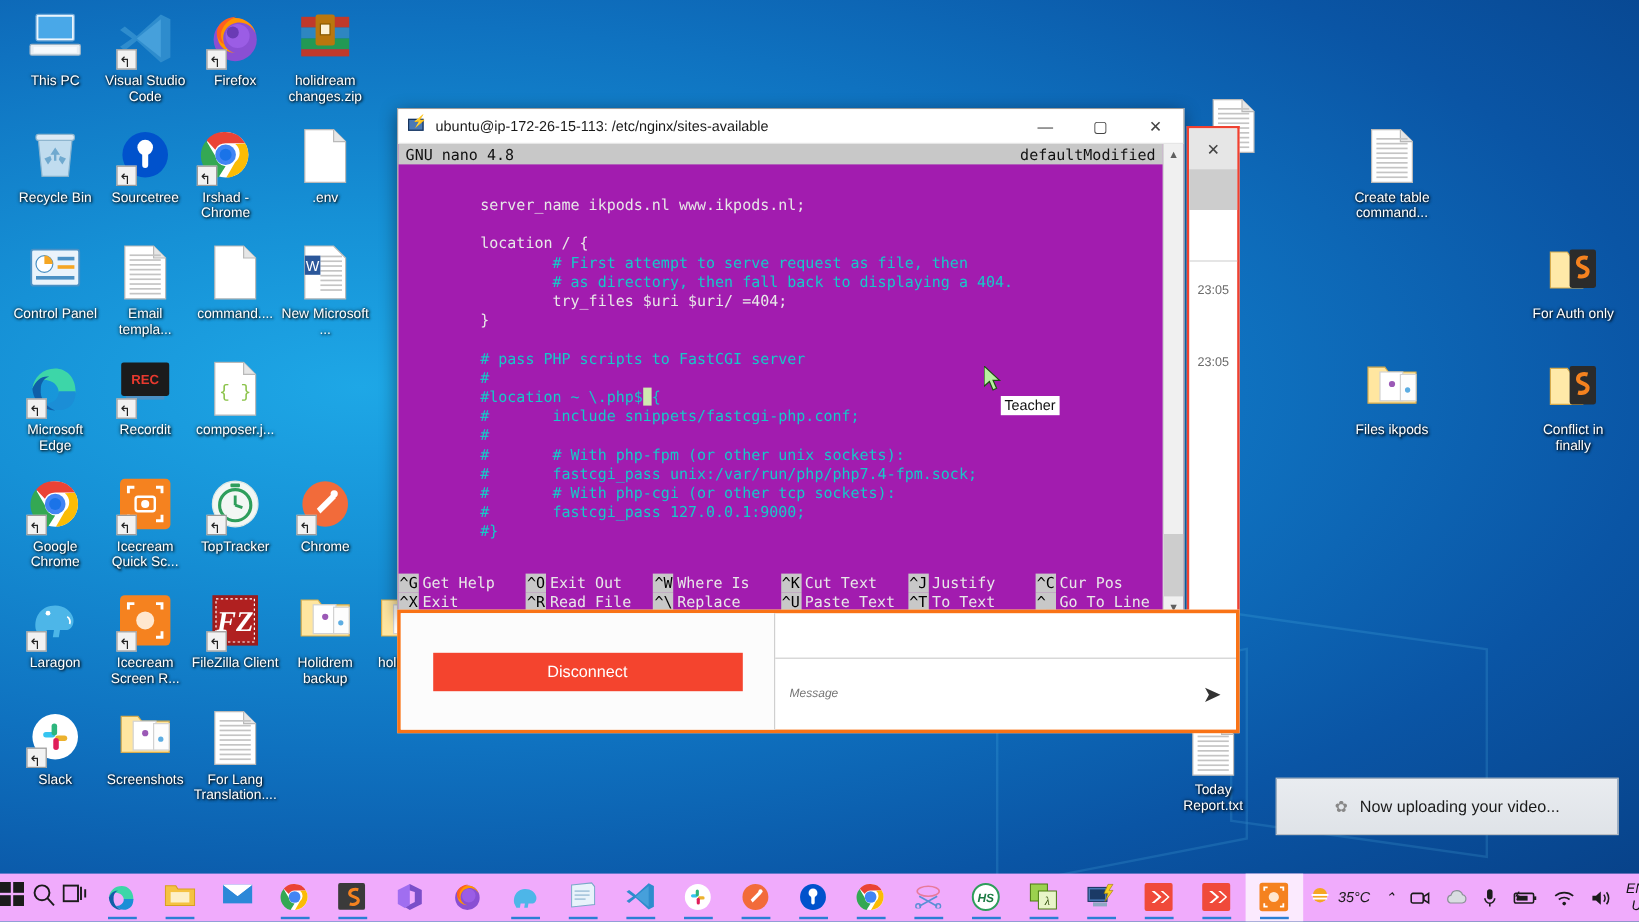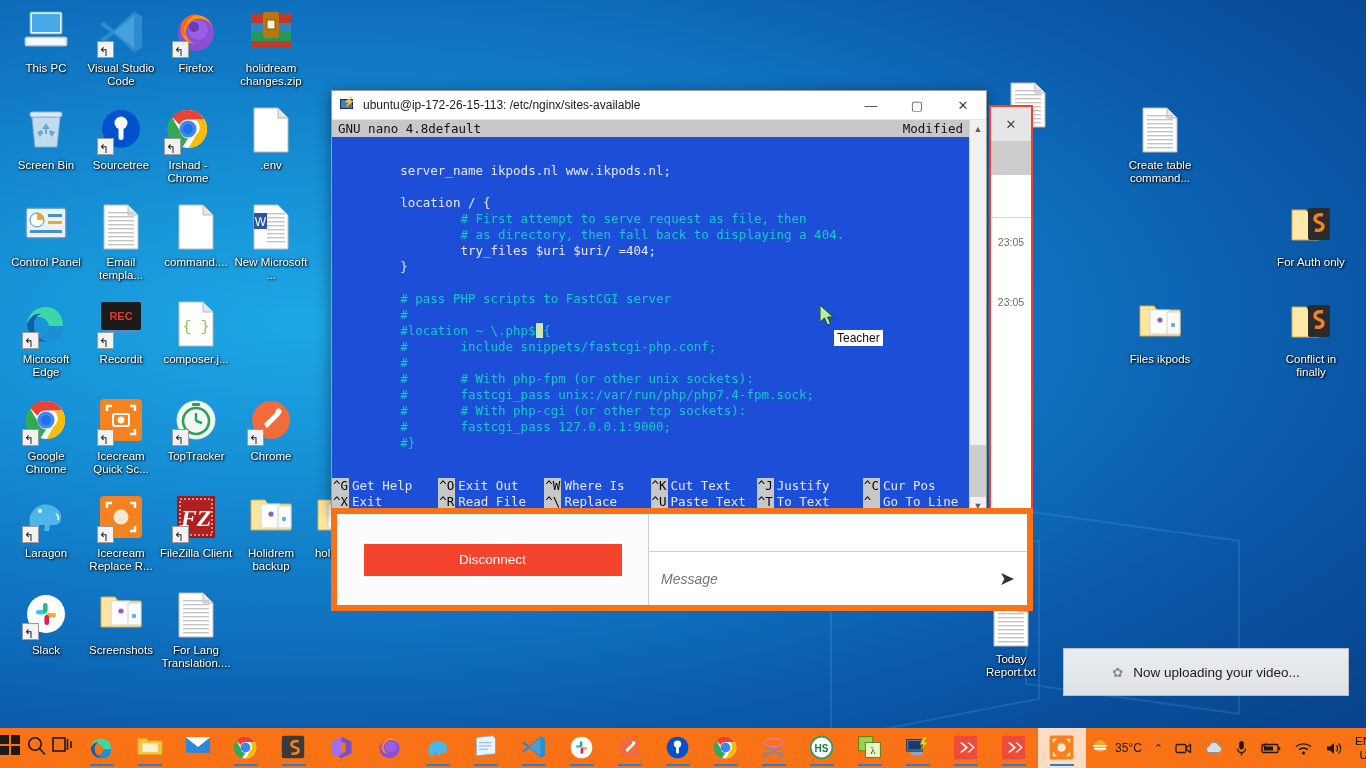--- a/index.html
+++ b/index.html
@@ -55,27 +55,27 @@
   #putty-titlebar .ttl { font-size: 12px; color: #1a1a1a; margin-left: 7px; }
   .putty-ico { width: 16px; height: 16px; position: relative; }
   .putty-ico .scr { position:absolute; left:0; top:2px; width:13px; height:10px; background:#4a79b5; border:1px solid #16325c;}
   .putty-ico .bolt { position:absolute; right:0; top:0; font-size:10px; color:#f5d020; line-height:10px;}
   .wbtns { margin-left: auto; display: flex; height: 29px; }
   .wbtn {
     width: 46px; height: 29px; display: flex; align-items: center; justify-content: center;
     font-size: 13px; color: #444; cursor: default;
   }
 
-  #terminal-body { position: relative; height: 394px; background: #1d4ed8; display: flex; }
+  #terminal-body { position: relative; height: 394px; background: #a21caf; display: flex; }
   .term-col { flex: 1; display: flex; flex-direction: column; min-width: 0; }
   .nano-head {
     background: #c8c8c8; color: #111; font-family: "DejaVu Sans Mono", monospace;
     font-size: 12.5px; height: 17px; line-height: 17px; display: flex; padding: 0 6px;
   }
-  .nano-head .c { flex: 1; text-align: left; }
+  .nano-head .c { flex: 1; text-align: right; }
   .nano-head .r { text-align: left; }
   .term-text {
     flex: 1; font-family: "DejaVu Sans Mono", monospace; font-size: 12.5px;
     line-height: 16px; color: #e8e8e8; padding: 10px 0 0 8px; white-space: pre; overflow: hidden;
   }
   .term-text .cm { color: #17c8c8; }
   .cursorblk { background: #cfe8b0; color: #000; }
   .nano-foot { font-family: "DejaVu Sans Mono", monospace; font-size: 12.5px; color: #e8e8e8; padding-bottom: 4px; }
   .nano-foot .row { display: flex; height: 16px; line-height: 16px; }
   .nano-foot .k { background: #c8c8c8; color: #000; padding: 0 1px; margin-right: 3px; }
@@ -89,56 +89,56 @@
   
   #teacher-cursor { position: absolute; left: 820px; top: 305px; pointer-events: none; }
   #teacher-cursor .tip {
     position: absolute; left: 14px; top: 25px; background: #fff; color: #111;
     font-size: 12px; padding: 1px 3px; white-space: nowrap;
   }
 
   
   #chat-window {
     position: absolute; left: 331px; top: 508px; width: 702px; height: 103px;
-    background: #fff; border: 6px solid #f97316; display: flex;
+    background: #fff; border: 3px solid #f97316; display: flex;
   }
   #chat-right-strip {
     position: absolute; left: 989px; top: 105px; width: 44px; height: 406px;
     background: #fff; border: 2px solid #ef4130; border-bottom: none;
   }
   .strip-close { height: 34px; background: #e6e6e6; display:flex; align-items:center; justify-content:center; font-size: 13px; color: #444; }
   .strip-sel { height: 34px; background: #cdcdcd; }
   .strip-stamp { font-size: 10.5px; color: #6b6b6b; text-align: center; }
   .chat-left { width: 312px; border-right: 1px solid #cfcfcf; display: flex; align-items: center; justify-content: center; background: #fcfcfc; }
   #disconnect-button {
     width: 258px; height: 32px; background: #f4442e; color: #fff; border: none;
     font-size: 13.5px; font-family: "Liberation Sans", sans-serif; cursor: pointer;
   }
   .chat-right { flex: 1; display: flex; flex-direction: column; }
   .chat-msgs { height: 38px; border-bottom: 1px solid #cfcfcf; }
   .chat-input-row { flex: 1; display: flex; align-items: center; padding: 0 12px; }
   #message-input {
-    flex: 1; border: none; outline: none; font-size: 14px; font-style: italic;
+    flex: 1; border: none; outline: none; font-size: 10px; font-style: italic;
     color: #be185d; font-family: "Liberation Sans", sans-serif; background: transparent;
   }
   #send-button { font-size: 19px; color: #333; cursor: pointer; padding-left: 8px; }
 
   
   #toast {
     position: absolute; left: 1063px; top: 648px; width: 286px; height: 48px;
     background: linear-gradient(#e9ecf0, #dfe3e8); border: 1px solid #b9bec4;
     display: flex; align-items: center; justify-content: center; gap: 10px;
     font-size: 13.5px; color: #1b1b1b;
   }
   #toast .gear { font-size: 13px; color: #888; }
 
   
   #taskbar {
     position: absolute; left: 0; bottom: 0; width: 1366px; height: 40px;
-    background: #f97316; display: flex; align-items: center;
+    background: #f0abfc; display: flex; align-items: center; font-style: italic;
   }
   #taskbar .tb-btn {
     width: 48px; height: 40px; display: flex; align-items: center; justify-content: center;
     position: relative; cursor: default;
   }
   #taskbar .tb-btn.active { background: rgba(255,255,255,.75); }
   #taskbar .tb-btn.running::after {
     content: ""; position: absolute; bottom: 2px; left: 12px; width: 24px; height: 2.5px; background: #2a7fd4;
   }
   .tb-ico { width: 26px; height: 26px; position: relative; }
@@ -205,21 +205,21 @@
     <div class="icon" style="left: 8px; top: 107px;">
       <div class="glyph">
         <div style="width: 48px; height: 48px; position: relative;"><svg width="40" height="44" viewBox="0 0 40 44">
             <path d="M6 10h28l-3 30H9z" fill="#cfe4f2" stroke="#8fb6cf" opacity=".92"></path>
             <rect x="4" y="5" width="32" height="5" rx="2" fill="#dceaf5" stroke="#8fb6cf"></rect>
             <path d="M20 16l4 6h-3v5h-2v-5h-3z" fill="#6fa9cf"></path>
             <path d="M14 30l-3-5 5-2 1 3z" fill="#6fa9cf"></path>
             <path d="M26 30l3-5-5-2-1 3z" fill="#6fa9cf"></path>
           </svg></div>
       </div>
-      <div class="lbl">Screen Bin</div>
+      <div class="lbl">Recycle Bin</div>
     </div>
     <div class="icon" style="left: 83px; top: 107px;">
       <div class="glyph">
         <div style="width: 48px; height: 48px; position: relative;"><svg width="44" height="44" viewBox="0 0 44 44">
             <circle cx="22" cy="22" r="19" fill="#0052cc"></circle>
             <circle cx="22" cy="16" r="6.5" fill="#fff"></circle>
             <rect x="19.5" y="20" width="5" height="13" rx="2.5" fill="#fff"></rect>
           </svg></div>
         <span class="shortcut" style="position: absolute; left: 0px; bottom: 0px; width: 15px; height: 15px;"></span>
       </div>
@@ -401,21 +401,21 @@
     </div>
     <div class="icon" style="left: 83px; top: 495px;">
       <div class="glyph">
         <div style="width: 48px; height: 48px; position: relative;"><svg width="44" height="44" viewBox="0 0 44 44">
             <rect x="1" y="1" width="42" height="42" rx="4" fill="#f5821f"></rect>
             <path d="M8 13V8h5M36 13V8h-5M8 31v5h5M36 31v5h-5" stroke="#fff" stroke-width="2.4" fill="none"></path>
             <circle cx="22" cy="22" r="7.5" fill="#ffe7cf"></circle>
           </svg></div>
         <span class="shortcut" style="position: absolute; left: 0px; bottom: 0px; width: 15px; height: 15px;"></span>
       </div>
-      <div class="lbl">Icecream Replace R...</div>
+      <div class="lbl">Icecream Screen R...</div>
     </div>
     <div class="icon" style="left: 158px; top: 495px;">
       <div class="glyph">
         <div style="width: 48px; height: 48px; position: relative;"><svg width="40" height="44" viewBox="0 0 40 44">
             <rect x="1" y="1" width="38" height="42" fill="#9b1b1b"></rect>
             <rect x="4" y="4" width="32" height="36" fill="#b02020" stroke="#fff" stroke-dasharray="2 2"></rect>
             <text x="20" y="31" font-size="24" fill="#fff" text-anchor="middle" font-family="Liberation Serif" font-style="italic" font-weight="bold">FZ</text>
           </svg></div>
         <span class="shortcut" style="position: absolute; left: 0px; bottom: 0px; width: 15px; height: 15px;"></span>
       </div>

